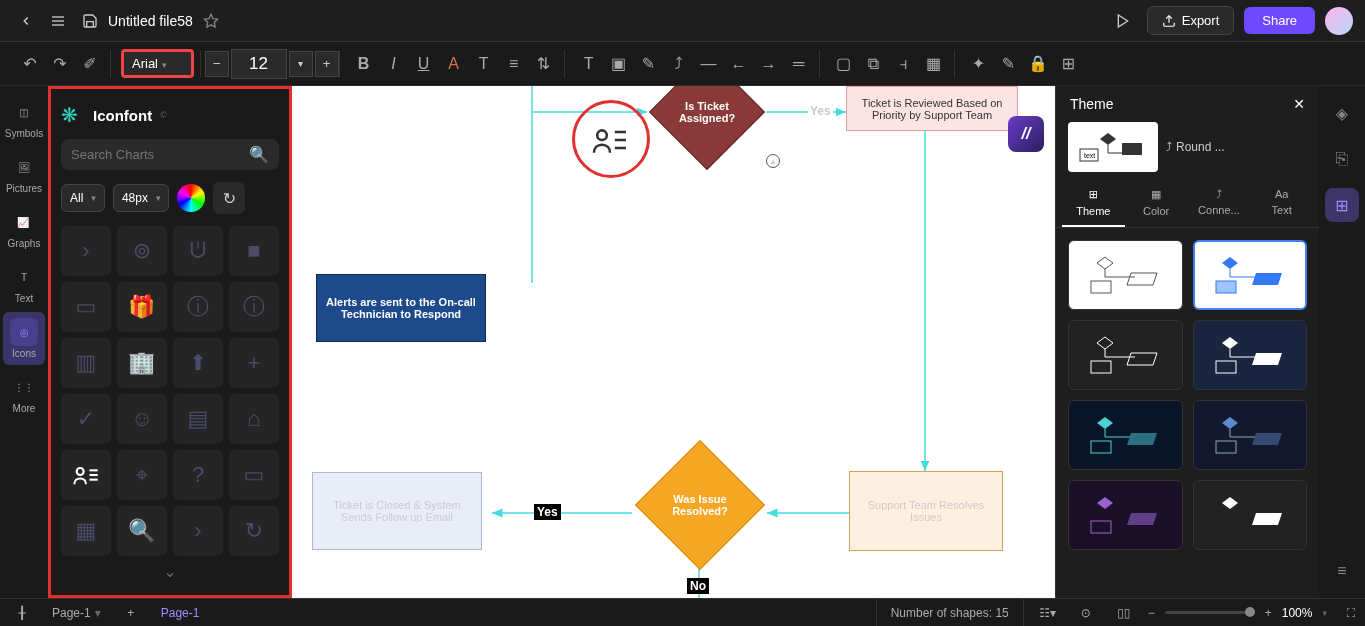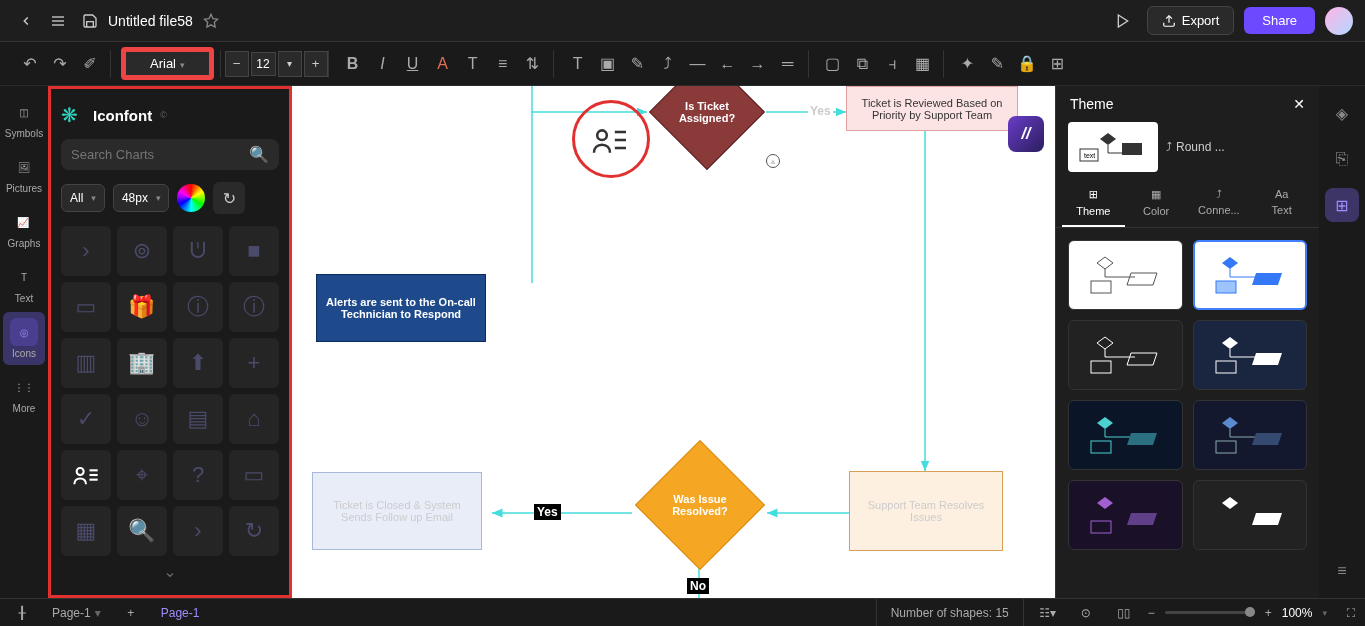--- a/index.html
+++ b/index.html
@@ -14,22 +14,22 @@
 .topbar-right { display: flex; align-items: center; gap: 10px; }
 .export-btn { background: #2a2a2a; color: #fff; padding: 6px 14px; border-radius: 6px; display: flex; align-items: center; gap: 6px; font-size: 13px; cursor: pointer; border: 1px solid #444; }
 .share-btn { background: #6d4aff; color: #fff; padding: 6px 18px; border-radius: 6px; font-size: 13px; cursor: pointer; border: none; }
 .avatar { width: 28px; height: 28px; border-radius: 50%; background: linear-gradient(135deg, #ffb3e6, #b3d9ff); }
 
 
 .toolbar { height: 44px; background: #1a1a1a; display: flex; align-items: center; padding: 0 10px; gap: 4px; border-bottom: 1px solid #2a2a2a; }
 .tool-group { display: flex; align-items: center; gap: 2px; padding: 0 6px; border-right: 1px solid #333; height: 28px; }
 .tool-group:last-child { border-right: none; }
 .tool-btn { width: 28px; height: 28px; display: flex; align-items: center; justify-content: center; cursor: pointer; color: #aaa; border-radius: 4px; }
-.font-select { background: #2a2a2a; color: #fff; border: 5px solid #ef4444; padding: 4px 24px 4px 24px; border-radius: 4px; font-size: 13px; position: relative; }
-.size-input { background: #2a2a2a; color: #fff; border: 1px solid #444; width: 25px; padding: 4px 4px; text-align: center; border-radius: 0; font-size: 12px; }
+.font-select { background: #2a2a2a; color: #fff; border: 3px solid #ef4444; padding: 4px 24px 4px 8px; border-radius: 4px; font-size: 13px; position: relative; }
+.size-input { background: #2a2a2a; color: #fff; border: 1px solid #444; width: 56px; padding: 4px 4px; text-align: center; border-radius: 0; font-size: 17px; }
 .size-btn { width: 24px; height: 26px; background: #2a2a2a; border: 1px solid #444; color: #ccc; cursor: pointer; display:flex; align-items:center; justify-content:center;}
 .size-group { display: flex; align-items: center; }
 
 
 .left-sidebar { position: absolute; left: 0; top: 86px; bottom: 28px; width: 48px; background: #1a1a1a; display: flex; flex-direction: column; align-items: center; padding-top: 6px; gap: 2px; z-index: 3; }
 .left-nav-item { width: 42px; display: flex; flex-direction: column; align-items: center; gap: 2px; padding: 6px 0; cursor: pointer; border-radius: 6px; font-size: 10px; color: #aaa; }
 .left-nav-item.active { background: #3a3568; }
 .left-nav-item.active .nav-icon-box { background: #4a3f8f; color: #9d8dff; }
 .nav-icon-box { width: 28px; height: 28px; display: flex; align-items: center; justify-content: center; border-radius: 6px; }
 

